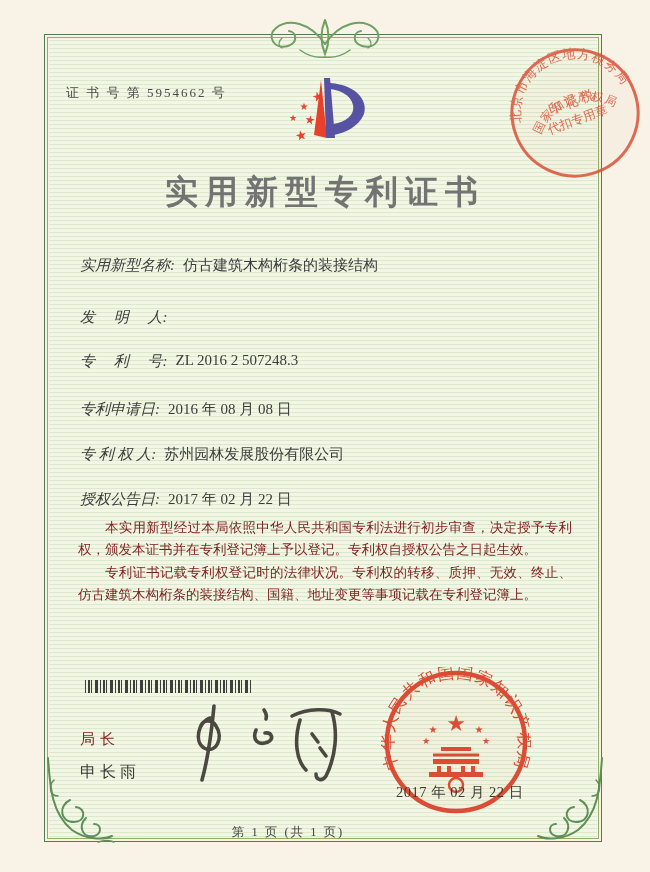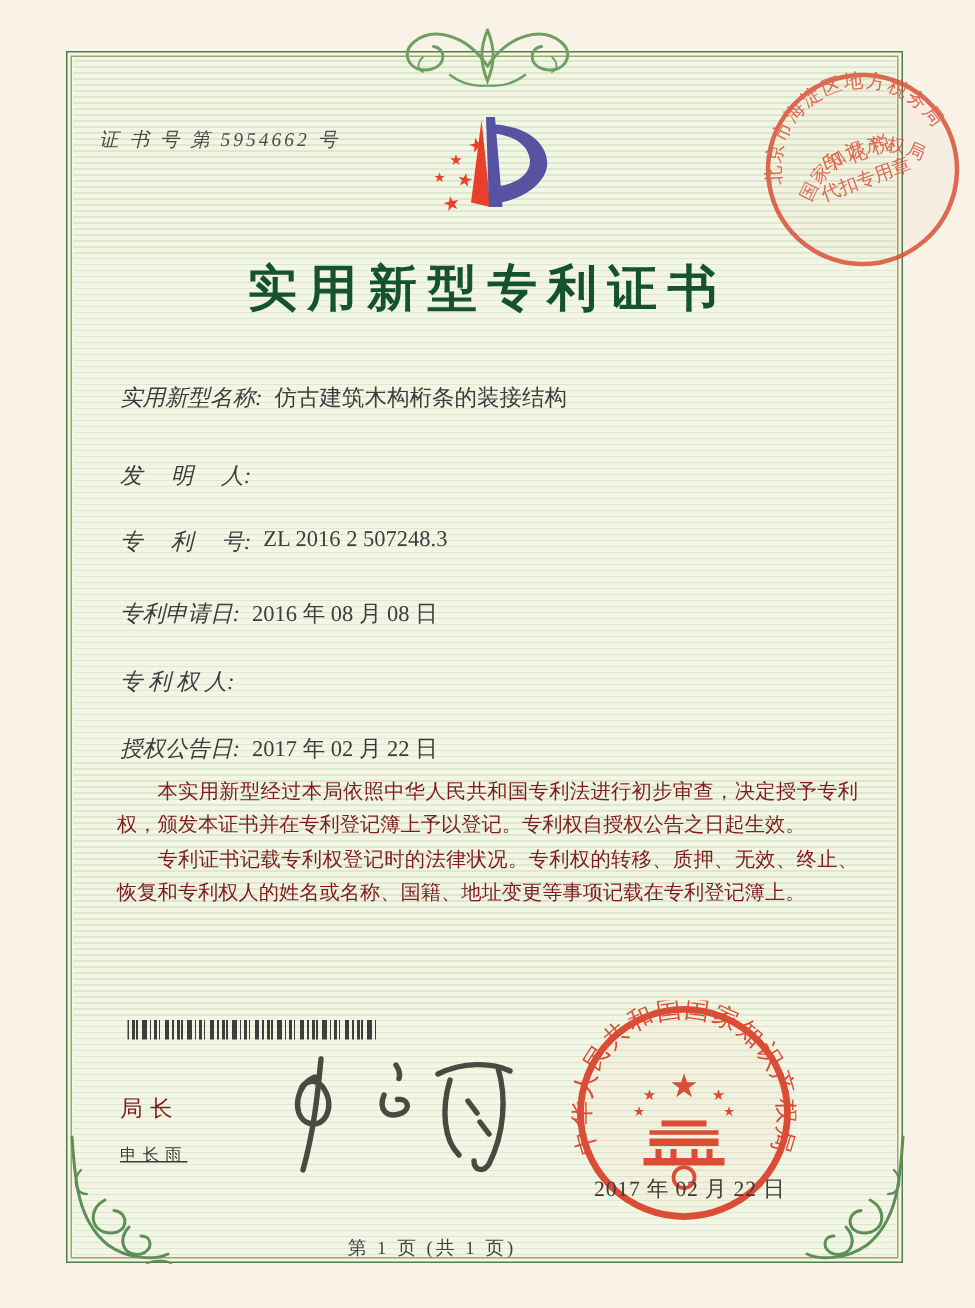--- a/index.html
+++ b/index.html
@@ -19,25 +19,25 @@
   }
   .guilloche{
     position:absolute;left:1px;top:1px;right:1px;bottom:1px;
     background-color:#f3f6e6;
     background-image:repeating-linear-gradient(0deg,
       rgba(160,198,132,0.28) 0px, rgba(160,198,132,0.28) 1px,
       rgba(255,255,255,0) 1px, rgba(255,255,255,0) 4px);
   }
   .abs{position:absolute;}
   .cert-no{
-    left:66px;top:84px;font-size:13px;letter-spacing:2px;color:#4a4a4a;font-style:italic;
+    left:66px;top:84px;font-size:13px;letter-spacing:2px;color:#4a4a4a;
   }
   .title{
     left:0;top:170px;width:650px;text-align:center;
-    font-size:33px;font-weight:bold;letter-spacing:7px;color:#14532d;
+    font-size:33px;font-weight:bold;letter-spacing:7px;color:#737373;
   }
   .field{
     left:80px;width:480px;font-size:15px;color:#3c3c3c;
     display:flex;white-space:nowrap;
   }
   .field .lbl{flex:none;font-style:italic;}
   .field .val{margin-left:8px;}
   .body-text{
     left:78px;top:517px;width:494px;
     font-size:13.5px;line-height:22.4px;color:#7f1d1d;
@@ -47,21 +47,21 @@
   .barcode{
     left:85px;top:680px;width:166px;height:13px;
     background-image:repeating-linear-gradient(90deg,
       #1e1e1e 0 1px,transparent 1px 3px,
       #1e1e1e 3px 5px,transparent 5px 6px,
       #1e1e1e 6px 7px,transparent 7px 10px,
       #1e1e1e 10px 13px,transparent 13px 15px);
     opacity:.85;
   }
   .director-title{left:80px;top:730px;font-size:15px;letter-spacing:5px;color:#7f1d1d;}
-  .director-name{left:80px;top:762px;font-size:11px;letter-spacing:4px;color:#3a3a3a;text-decoration:underline;}
+  .director-name{left:80px;top:762px;font-size:16px;letter-spacing:4px;color:#3a3a3a;}
   .seal-date{
     left:396px;top:783px;font-size:14.5px;color:#3e3933;
     letter-spacing:0.5px;z-index:6;white-space:nowrap;
   }
   .seal-svg{left:381px;top:667px;z-index:5;opacity:.9;}
   .stamp-svg{left:506px;top:44px;z-index:5;opacity:.82;}
   .footer{
     left:0;top:824px;width:576px;text-align:center;
     font-size:12.5px;letter-spacing:2px;color:#444;
   }
@@ -132,29 +132,30 @@
 <div class="abs field" style="top:352px">
   <span class="lbl">专　 利　 号:</span>
   <span class="val">ZL 2016 2 507248.3</span>
 </div>
 <div class="abs field" style="top:400px">
   <span class="lbl">专利申请日:</span>
   <span class="val">2016 年 08 月 08 日</span>
 </div>
 <div class="abs field" style="top:445px">
   <span class="lbl">专 利 权 人:</span>
+  <span class="val">苏州园林发展股份有限公司</span>
 </div>
 <div class="abs field" style="top:490px">
   <span class="lbl">授权公告日:</span>
   <span class="val">2017 年 02 月 22 日</span>
 </div>
 
 <div class="abs body-text">
   <p>本实用新型经过本局依照中华人民共和国专利法进行初步审查，决定授予专利权，颁发本证书并在专利登记簿上予以登记。专利权自授权公告之日起生效。</p>
-  <p>专利证书记载专利权登记时的法律状况。专利权的转移、质押、无效、终止、恢复和专利权人的姓名或名称、国籍、地址变更等事项记载在专利登记簿上。</p>
+  <p>专利证书记载专利权登记时的法律状况。专利权的转移、质押、无效、终止、仿古建筑木构桁条的装接结构、国籍、地址变更等事项记载在专利登记簿上。</p>
 </div>
 
 <div class="abs barcode"></div>
 
 <div class="abs director-title">局长</div>
 <div class="abs director-name">申长雨</div>
 
 <svg class="abs" style="left:180px;top:696px;z-index:4" width="170" height="95" viewBox="0 0 170 95">
   <g fill="none" stroke="#2f2b26" stroke-width="3.6" stroke-linecap="round" opacity="0.85">
     <path d="M30 22 C18 26 14 46 24 52 C36 58 44 42 36 30 C31 22 22 24 20 32"></path>

